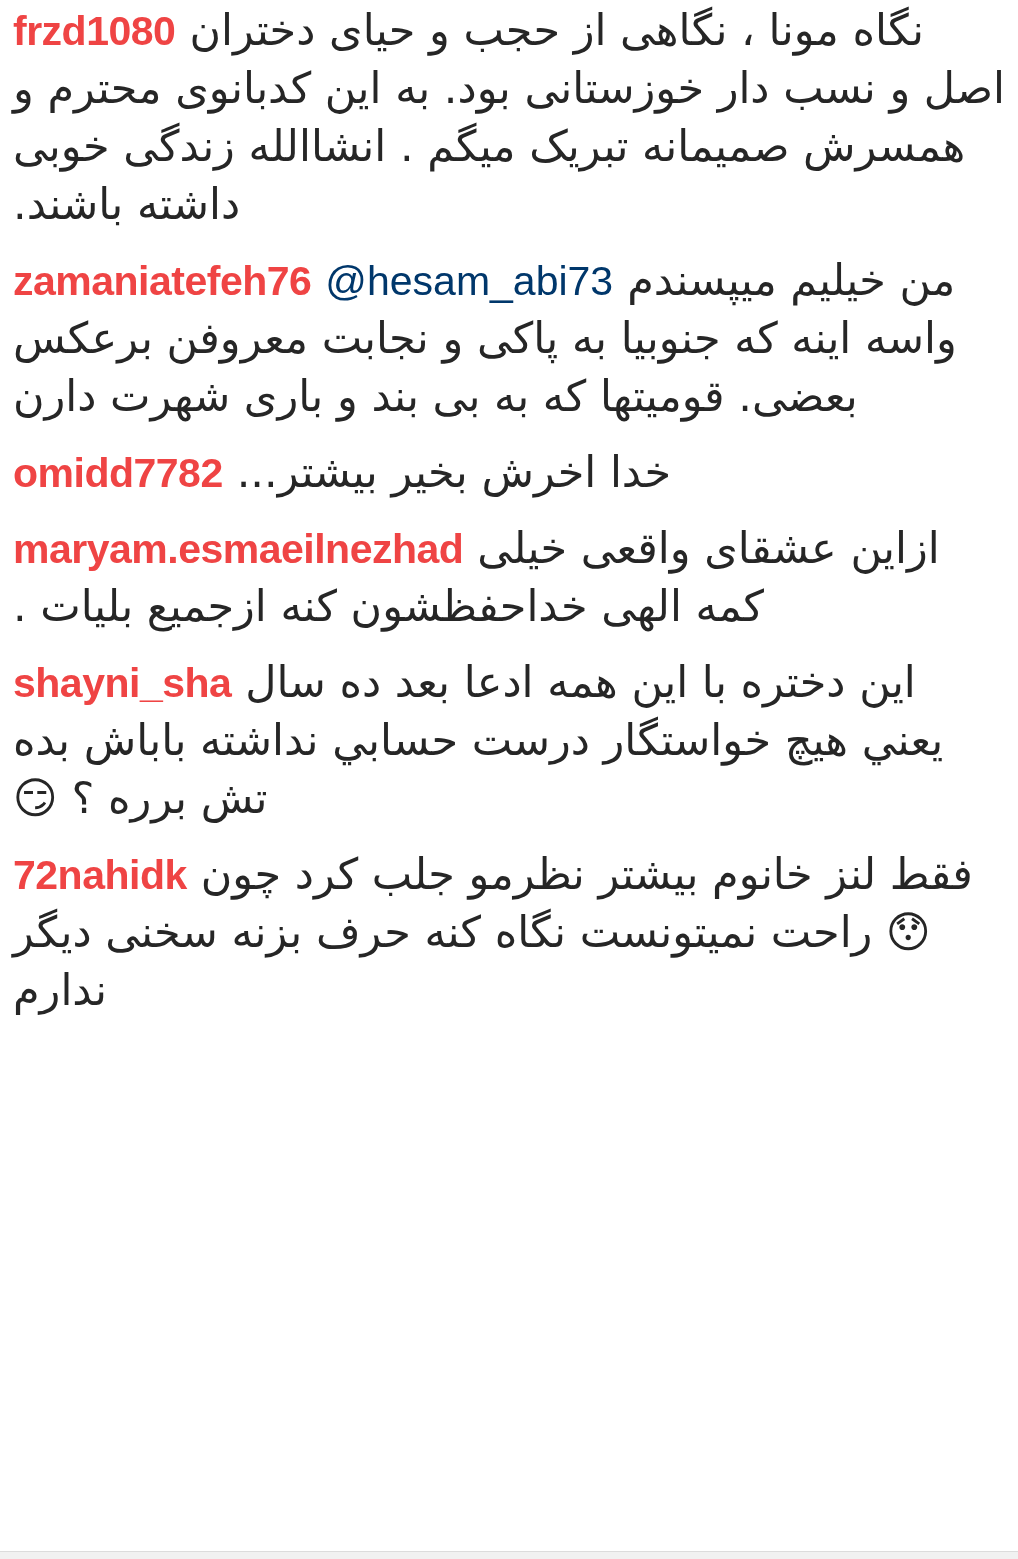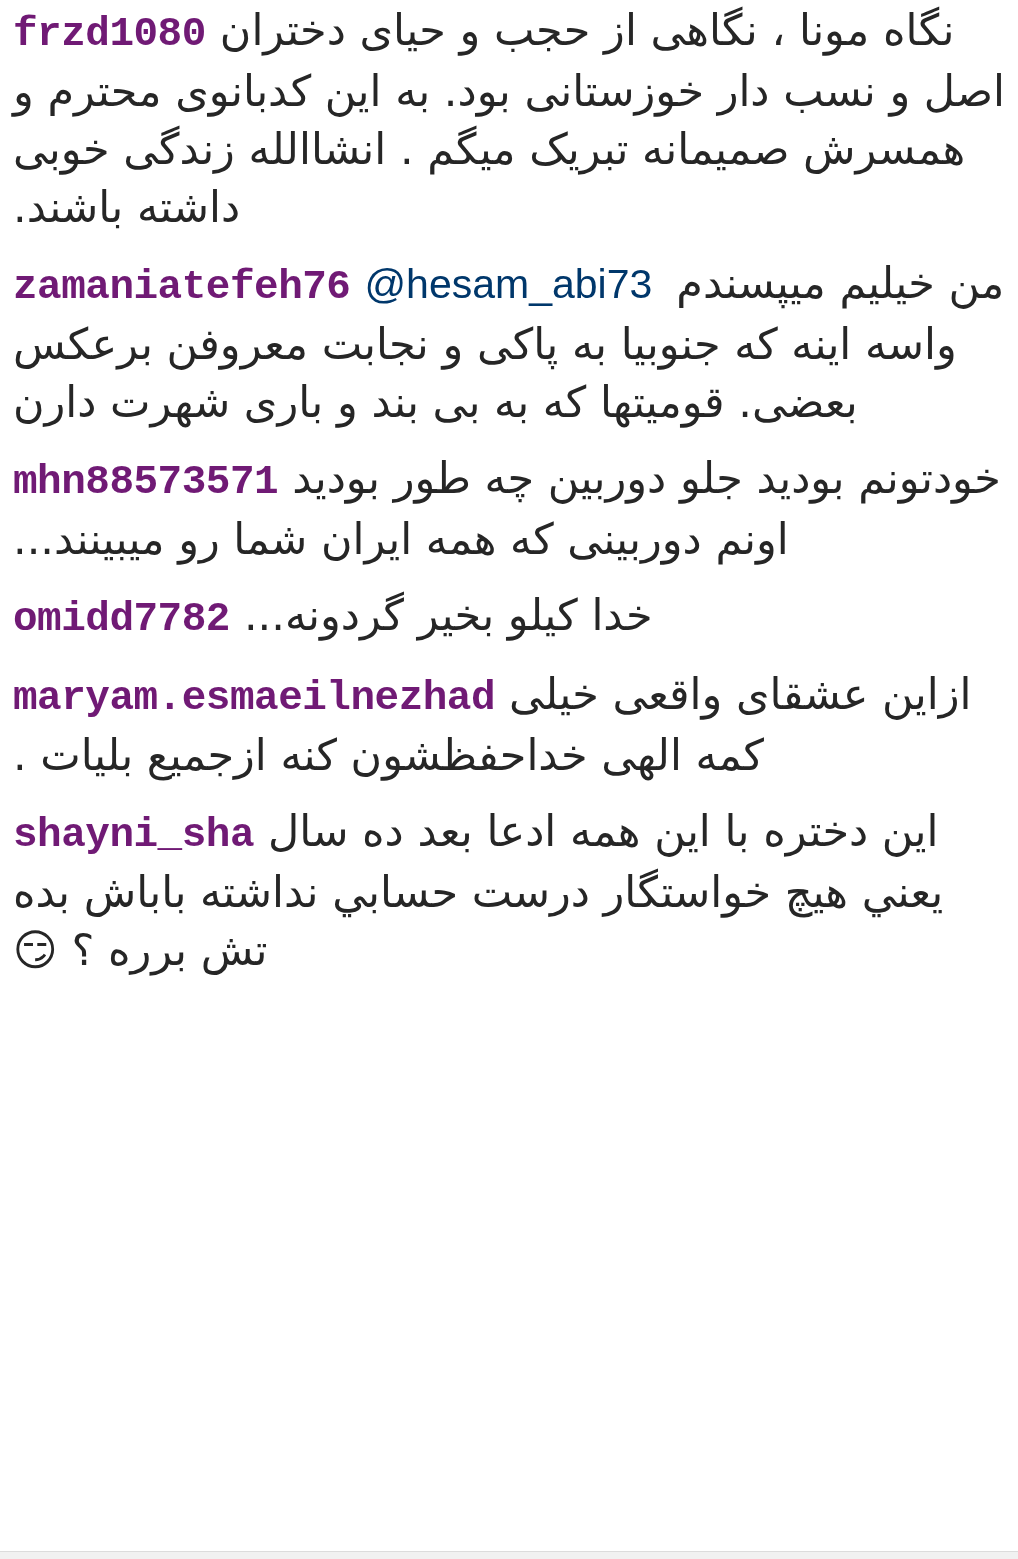--- a/index.html
+++ b/index.html
@@ -18,32 +18,32 @@
     direction: ltr;
     text-align: left;
     font-size: 41px;
     line-height: 57px;
     color: #262626;
     margin-bottom: 18px;
     unicode-bidi: plaintext;
     unicode-bidi: initial;
   }
   .username {
-    font-family: Liberation Mono, monospace;
+    font-family: Liberation Sans, sans-serif;
     font-weight: 700;
-    color: #701a75;
+    color: #ef4444;
     margin-right: 14px;
     letter-spacing: -0.5px;
     direction: ltr;
     unicode-bidi: isolate;
   }
   .mention {
     font-family: "Liberation Sans", sans-serif;
     color: #00376b;
-    margin-right: 24px;
+    margin-right: 14px;
     direction: ltr;
     unicode-bidi: isolate;
   }
   .comment-text {
     font-size: 43px;
     text-align: right;
   }
   .bottom-bar {
     position: absolute;
     left: 0;
@@ -57,28 +57,28 @@
 </style>
 </head>
 <body>
 
 <div class="comments">
 
   <div class="comment"><span class="username">frzd1080</span><span class="comment-text" dir="rtl">نگاه مونا ، نگاهی از حجب و حیای دختران اصل و نسب دار خوزستانی بود. به این کدبانوی محترم و همسرش صمیمانه تبریک میگم . انشاالله زندگی خوبی داشته باشند.</span></div>
 
   <div class="comment"><span class="username">zamaniatefeh76</span><span class="mention">@hesam_abi73</span><span class="comment-text" dir="rtl">من خیلیم میپسندم واسه اینه که جنوبیا به پاکی و نجابت معروفن برعکس بعضی. قومیتها که به بی بند و باری شهرت دارن</span></div>
 
-  <div class="comment"><span class="username">mhn88573571</span><span class="comment-text" dir="rtl">خودتونم بودید جلو دوربین چه طور بودید اونم دوربینی که همه ایران شما رو میبینند...</span></div>
 
-  <div class="comment"><span class="username">omidd7782</span><span class="comment-text" dir="rtl">خدا کیلو بخیر گردونه...</span></div>
+  <div class="comment"><span class="username">omidd7782</span><span class="comment-text" dir="rtl">خدا اخرش بخیر بیشتر...</span></div>
 
   <div class="comment"><span class="username">maryam.esmaeilnezhad</span><span class="comment-text" dir="rtl">ازاین عشقای واقعی خیلی کمه الهی خداحفظشون کنه ازجمیع بلیات .</span></div>
 
   <div class="comment"><span class="username">shayni_sha</span><span class="comment-text" dir="rtl">این دختره با این همه ادعا بعد ده سال یعني هیچ خواستگار درست حسابي نداشته باباش بده تش برره ؟ 😏</span></div>
 
 
+  <div class="comment"><span class="username">72nahidk</span><span class="comment-text" dir="rtl">فقط لنز خانوم بیشتر نظرمو جلب کرد چون😯 راحت نمیتونست نگاه کنه حرف بزنه سخنی دیگر ندارم</span></div>
 
 
   <div class="comment"></div>
 
 </div>
 
 <div class="bottom-bar"></div>
 
 </body></html>

